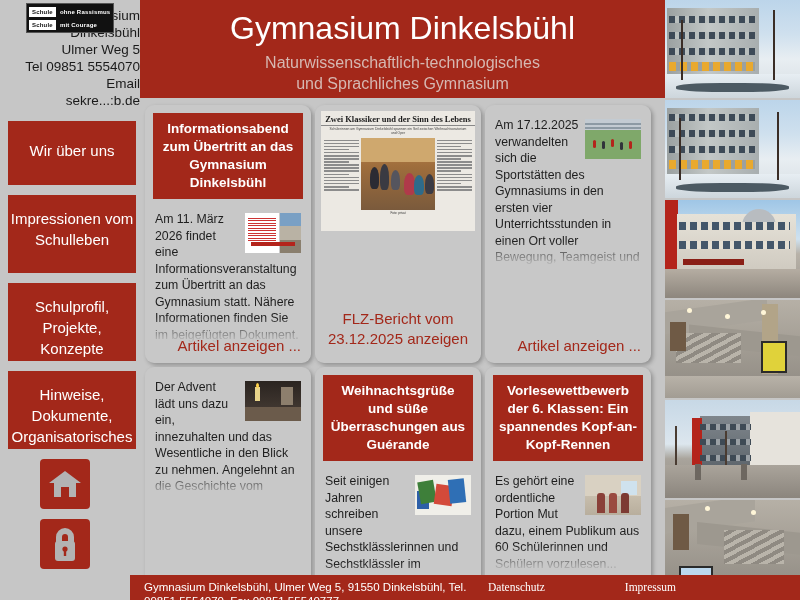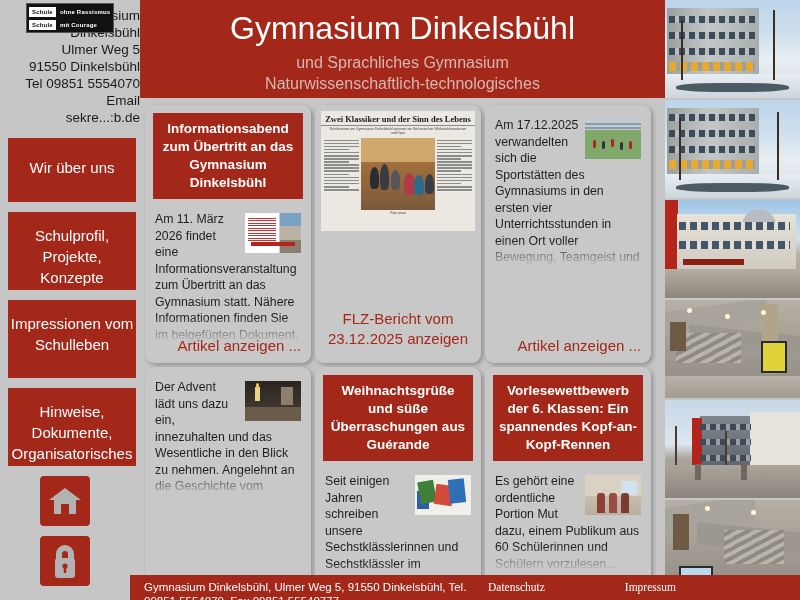--- a/index.html
+++ b/index.html
@@ -270,41 +270,40 @@
 <body>
 
 <div class="page">
 
   <div class="left-col">
 
     <div class="contact-block">
       <span class="contact-line">Gymnasium</span>
       <span class="contact-line">Dinkelsbühl</span>
       <span class="contact-line">Ulmer Weg 5</span>
-      <span class="contact-line">91550 Dinkelsbühl</span>
       <span class="contact-line">Tel 09851 5554070</span>
       <span class="contact-line">Email</span>
       <span class="contact-email">sekre...:b.de</span>
 
       <div class="sno-badge">
         <div class="sno-row">
           <span class="sno-tag">Schule</span>
           <span class="sno-txt">ohne Rassismus</span>
         </div>
         <div class="sno-row">
           <span class="sno-tag">Schule</span>
           <span class="sno-txt">mit Courage</span>
         </div>
       </div>
     </div>
 
     <div class="nav">
       <div class="nav-btn" style="height:64px;line-height:34px;padding:13px 4px;">Wir über uns</div>
+      <div class="nav-btn two" style="height:78px;">Impressionen vom Schulleben</div>
       <div class="nav-btn two" style="height:78px;">Schulprofil, Projekte, Konzepte</div>
-      <div class="nav-btn two" style="height:78px;">Impressionen vom Schulleben</div>
       <div class="nav-btn two" style="height:78px;">Hinweise, Dokumente, Organisatorisches</div>
 
       <div class="icon-btn">
         <svg width="34" height="32" viewBox="0 0 34 32">
           <polygon points="17,3 33,15 28,15 28,29 21,29 21,19 13,19 13,29 6,29 6,15 1,15" fill="#b3b3b3"></polygon>
         </svg>
       </div>
       <div class="icon-btn">
         <svg width="30" height="34" viewBox="0 0 30 34">
           <path d="M9 15 V10 a6 6 0 0 1 12 0 V15" fill="none" stroke="#b3b3b3" stroke-width="6"></path>
@@ -319,22 +318,22 @@
   <div class="left-strip"></div>
   <div class="left-strip-gap" style="top:93px;height:12px;"></div>
   <div class="left-strip-gap" style="top:272px;height:12px;"></div>
   <div class="left-strip-gap" style="top:355px;height:14px;"></div>
   <div class="left-strip-gap" style="top:434px;height:12px;"></div>
   <div class="left-strip-gap" style="top:540px;height:18px;"></div>
 
   <div class="header">
     <h1>Gymnasium Dinkelsbühl</h1>
     <div class="sub">
+      <div>Naturwissenschaftlich-technologisches</div>
       <div>und Sprachliches Gymnasium</div>
-      <div>Naturwissenschaftlich-technologisches</div>
     </div>
   </div>
 
   <div class="main">
     <div class="cards">
 
       <div class="card r1">
         <div class="card-title">Informationsabend zum Übertritt an das Gymnasium Dinkelsbühl</div>
         <div class="card-body">
           <div class="thumb">

